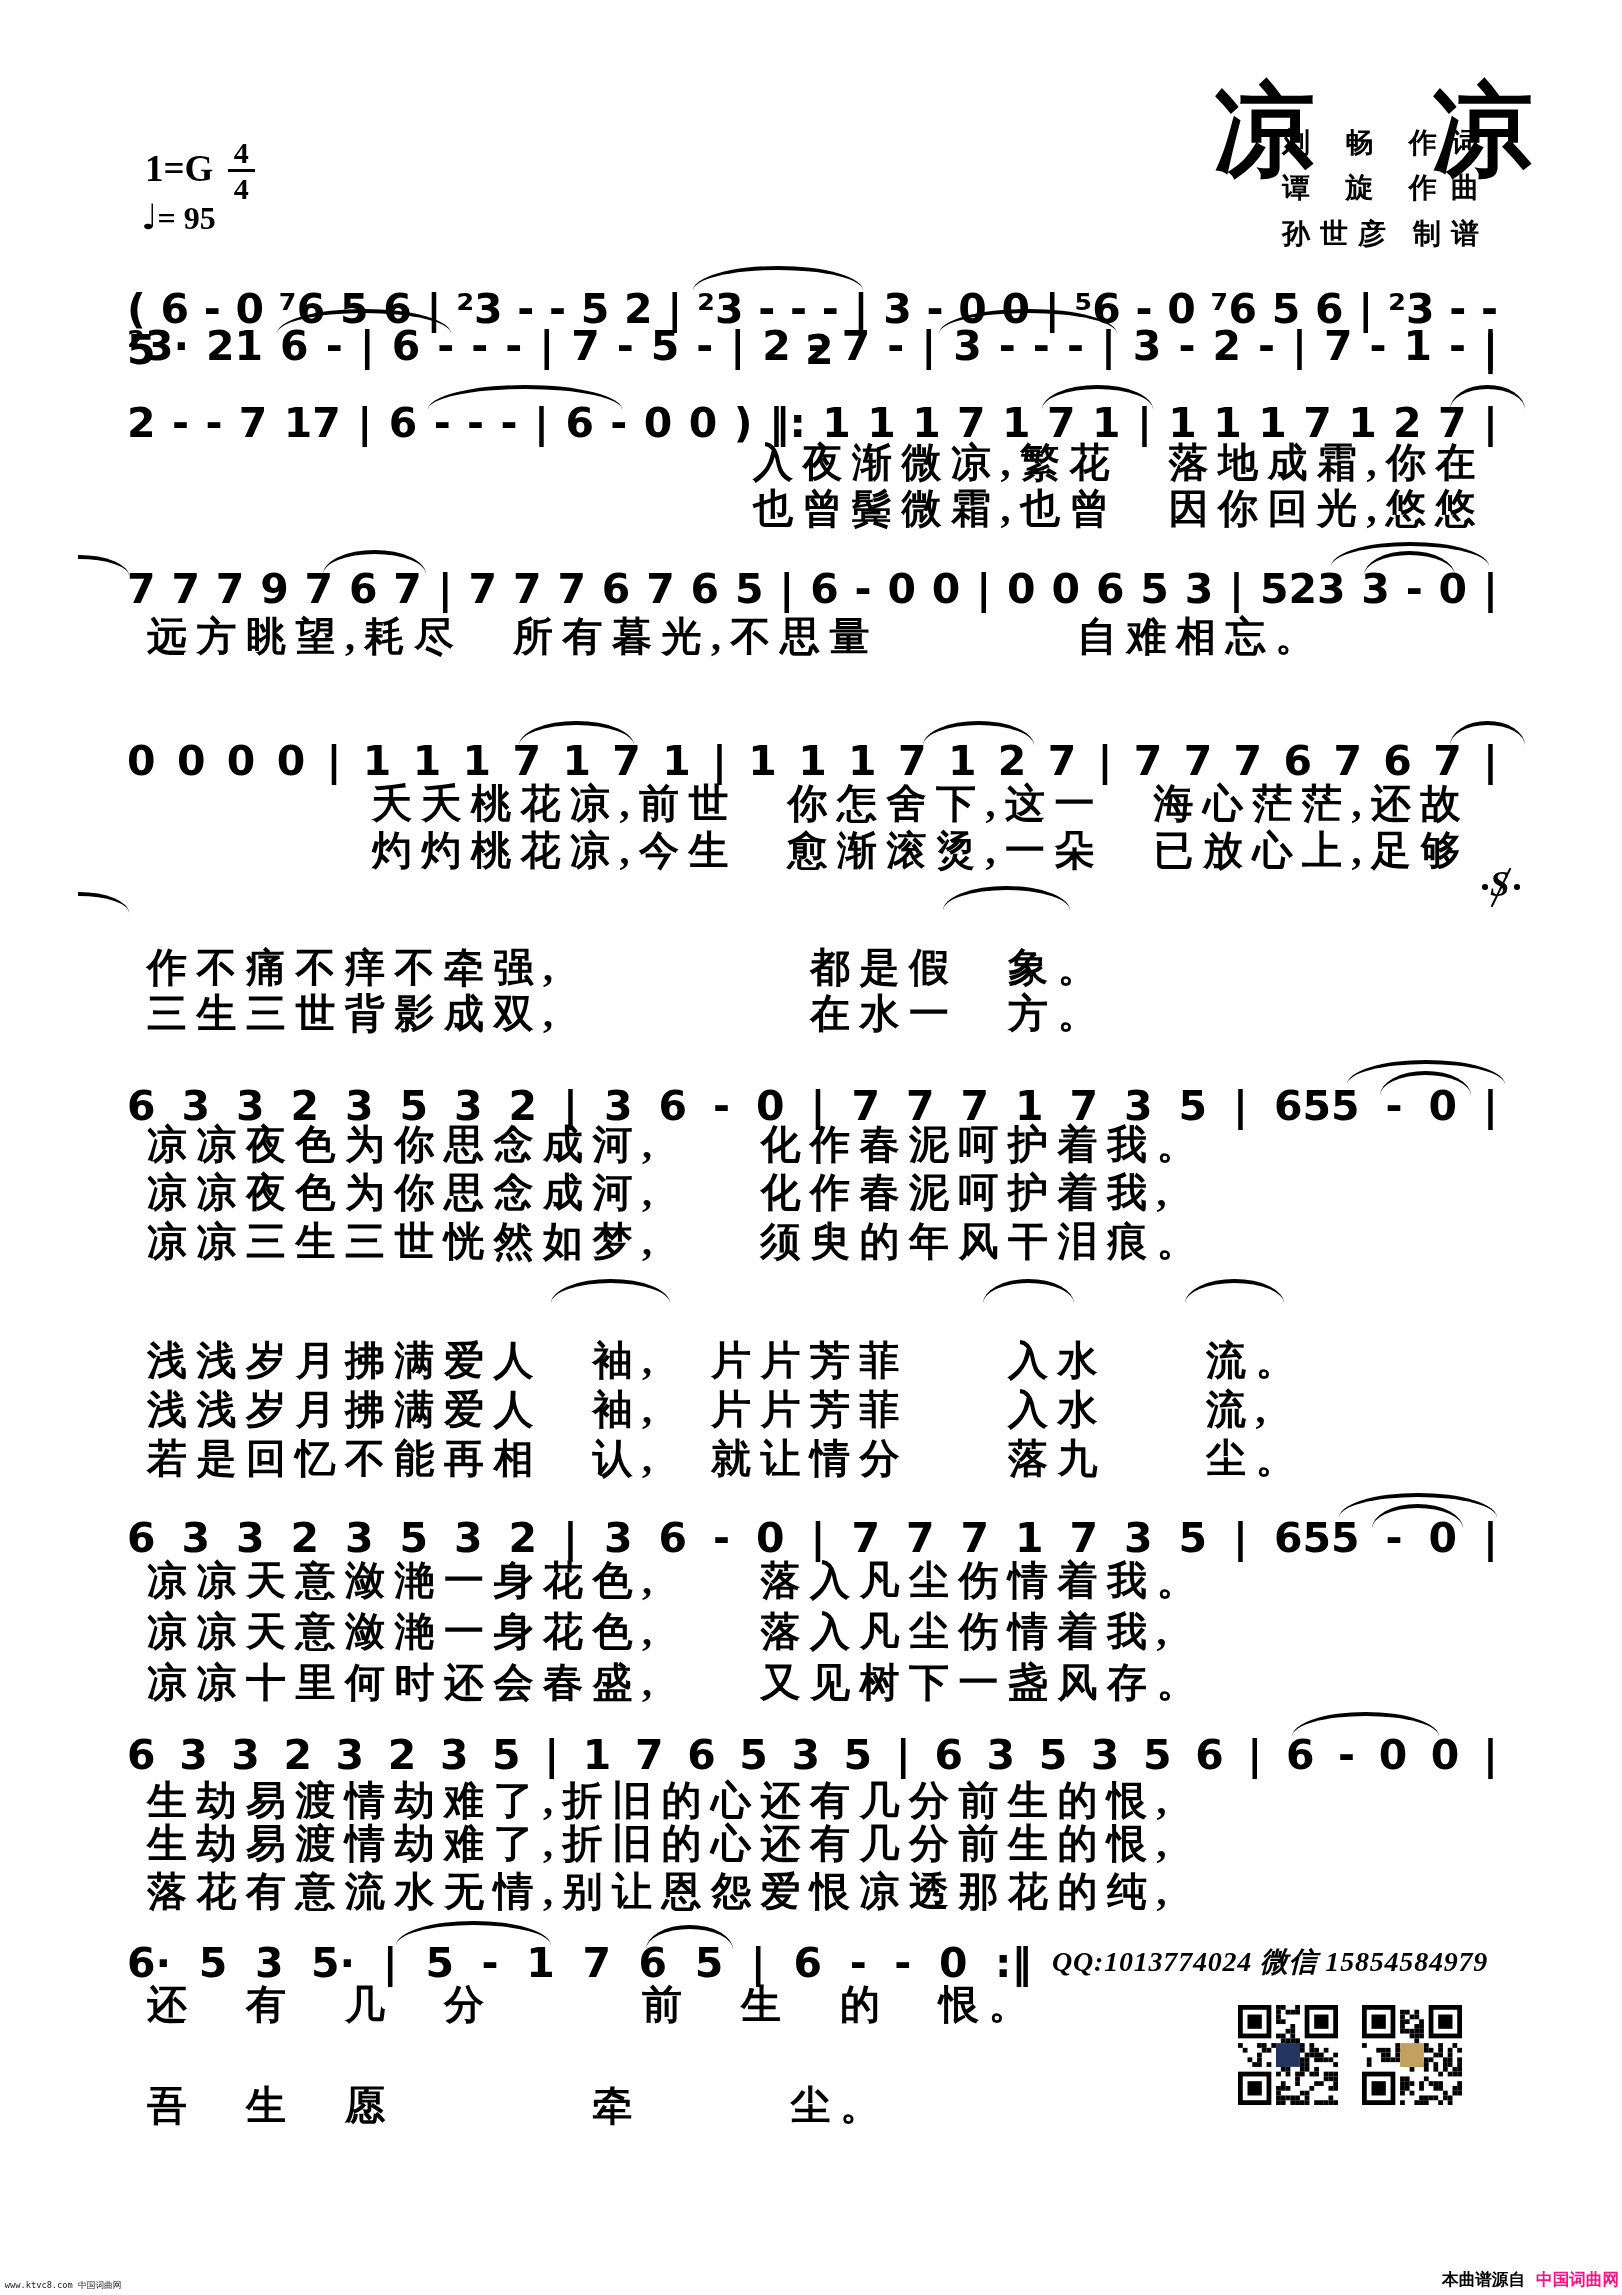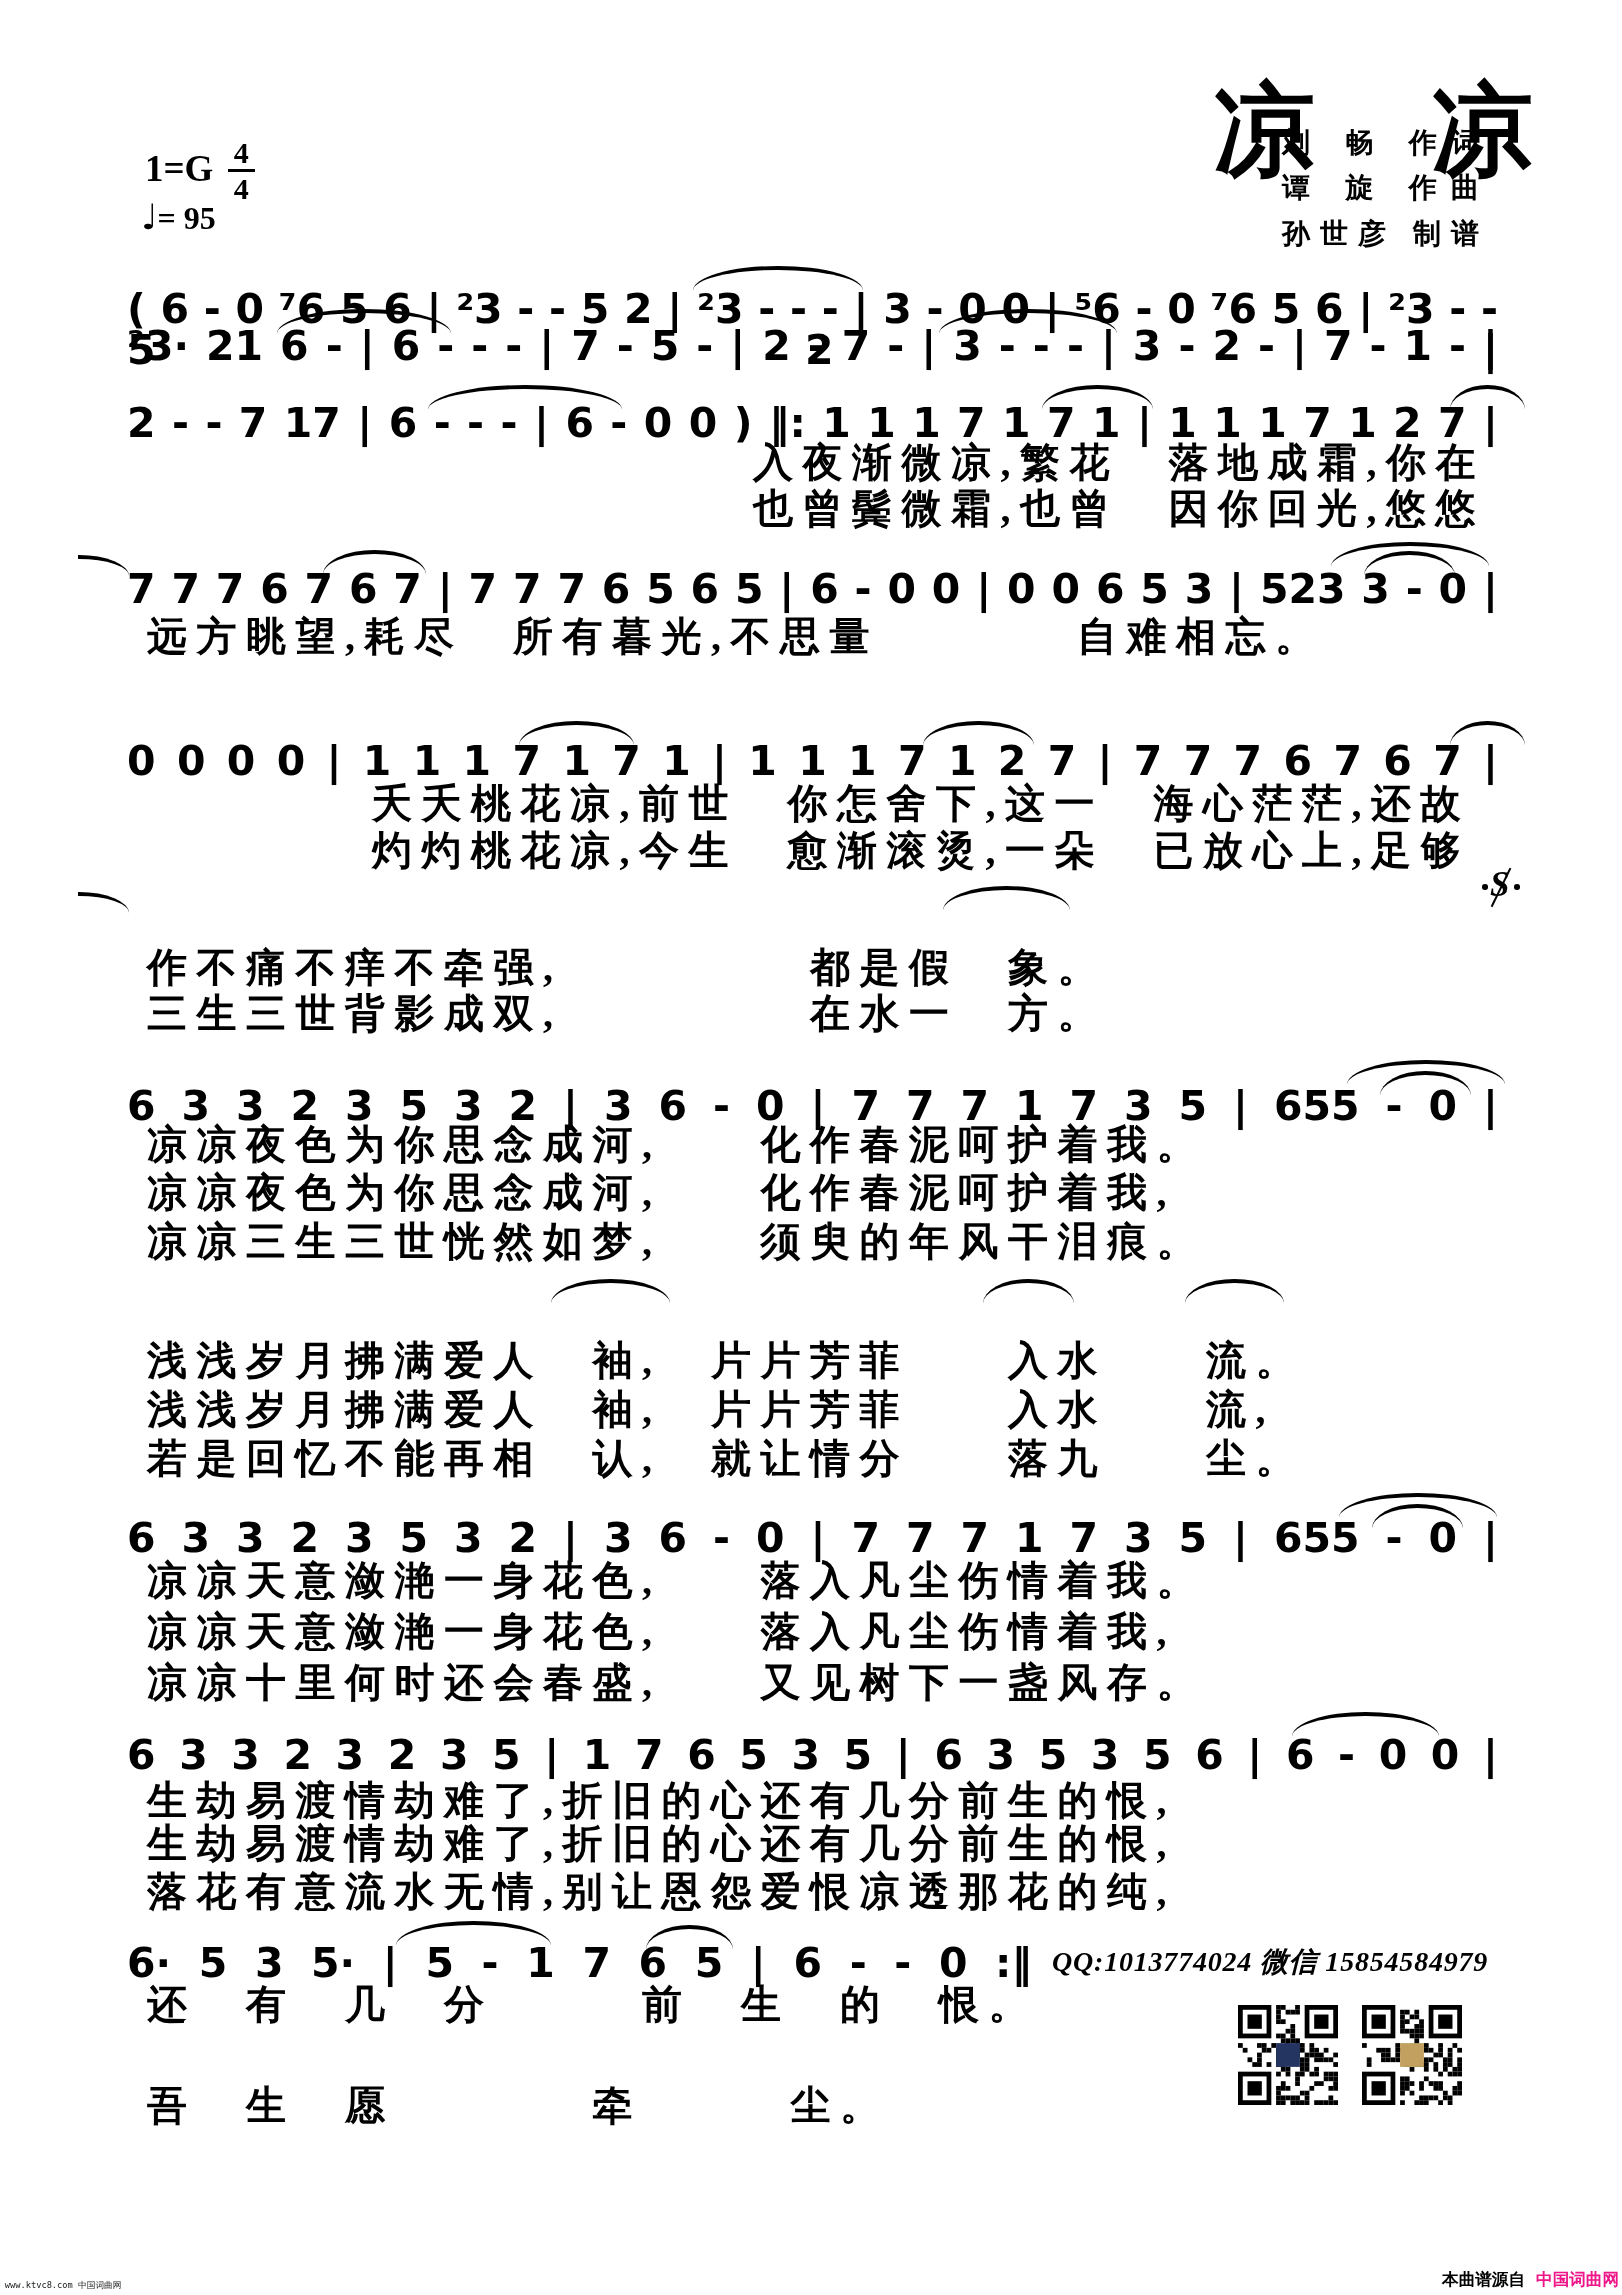--- a/index.html
+++ b/index.html
@@ -72,21 +72,21 @@
 
   <div class="credits">
     <div class="credit">刘 畅 作词</div>
     <div class="credit">谭 旋 作曲</div>
     <div class="credit">孙世彦 制谱</div>
   </div>
 
   <div class="notes" style="top:289px">( 6 - 0 ⁷6 5 6 | ²3 - - 5 2 | ²3 - - - | 3 - 0 0 | ⁵6 - 0 ⁷6 5 6 | ²3 - - 5 2 |</div>
   <div class="notes" style="top:326px">²3· 21 6 - | 6 - - - | 7 - 5 - | 2 - 7 - | 3 - - - | 3 - 2 - | 7 - 1 - |</div>
   <div class="notes" style="top:403px">2 - - 7 17 | 6 - - - | 6 - 0 0 ) ‖: 1 1 1 7 1 7 1 | 1 1 1 7 1 2 7 |</div>
-  <div class="notes" style="top:569px">7 7 7 6 7 6 7 | 7 7 7 6 5 6 5 | 6 - 0 0 | 0 0 6 5 3 | 523 3 - 0 |</div>
+  <div class="notes" style="top:569px">7 7 7 9 7 6 7 | 7 7 7 6 7 6 5 | 6 - 0 0 | 0 0 6 5 3 | 523 3 - 0 |</div>
   <div class="notes" style="top:741px">0 0 0 0 | 1 1 1 7 1 7 1 | 1 1 1 7 1 2 7 | 7 7 7 6 7 6 7 |</div>
   <div class="notes" style="top:1086px">6 3 3 2 3 5 3 2 | 3 6 - 0 | 7 7 7 1 7 3 5 | 655 - 0 |</div>
   <div class="notes" style="top:1518px">6 3 3 2 3 5 3 2 | 3 6 - 0 | 7 7 7 1 7 3 5 | 655 - 0 |</div>
   <div class="notes" style="top:1735px">6 3 3 2 3 2 3 5 | 1 7 6 5 3 5 | 6 3 5 3 5 6 | 6 - 0 0 |</div>
   <div class="notes short" style="top:1943px">6· 5 3 5· | 5 - 1 7 6 5 | 6 - - 0 :‖</div>
 
   <div class="lyr" style="top:441px;left:753px">入夜渐微凉,繁花　落地成霜,你在</div>
   <div class="lyr" style="top:487px;left:753px">也曾鬓微霜,也曾　因你回光,悠悠</div>
   <div class="lyr" style="top:615px">远方眺望,耗尽　所有暮光,不思量　　　　自难相忘。</div>
   <div class="lyr" style="top:782px;left:372px">夭夭桃花凉,前世　你怎舍下,这一　海心茫茫,还故</div>

